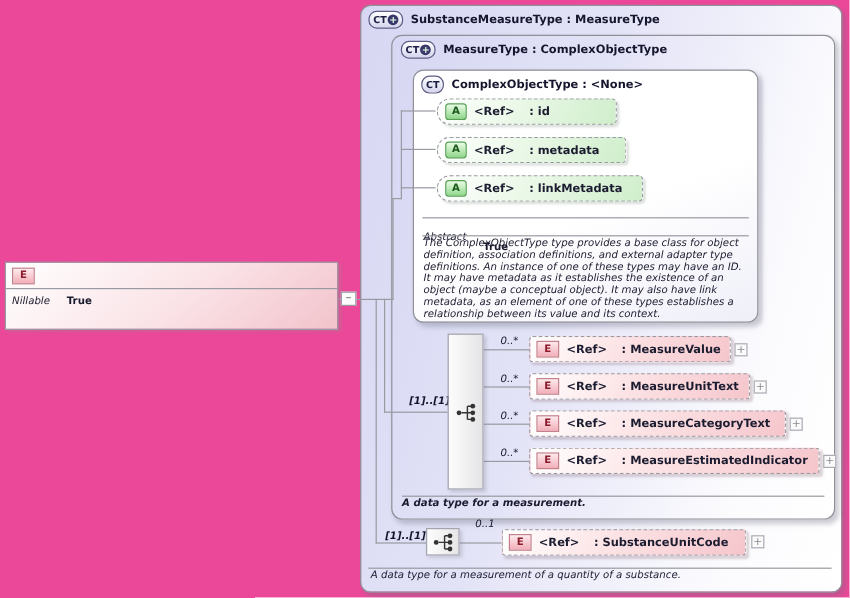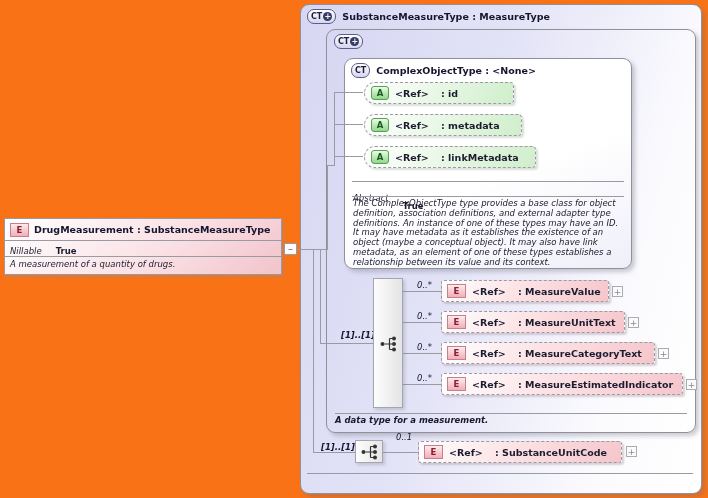--- a/index.html
+++ b/index.html
@@ -1,16 +1,16 @@
 <!DOCTYPE html>
 <html><head>
 <meta charset="utf-8">
 <style>
   html,body{margin:0;padding:0;background:#fff;}
-  .stage{position:relative;width:708px;height:498px;background:#f97316;
+  .stage{position:relative;width:708px;height:498px;background:#ec4899;
          font-family:"DejaVu Sans",sans-serif;overflow:hidden;}
   .panel{position:absolute;border:1px solid #909098;border-radius:9px;
          box-shadow:3px 3px 4px rgba(110,110,130,.35);}
   .panel-lav{background:linear-gradient(105deg,#d7d7f3 0%,#e3e3f7 40%,#fbfbfe 80%,#ffffff 100%);}
   .panel-white{background:linear-gradient(160deg,#ffffff 55%,#efeff9 100%);}
   .hdr{position:absolute;display:flex;align-items:center;gap:6px;}
   .title{font-size:9.5px;font-weight:bold;color:#15152e;white-space:nowrap;}
   .ct-icon{display:inline-flex;align-items:center;justify-content:center;
            height:13px;padding:0 3px;border:1px solid #5d5d85;border-radius:7px;
            background:linear-gradient(#ffffff,#d5d5ee);}
@@ -71,28 +71,30 @@
 
   <div class="panel panel-lav" style="left:300px;top:4px;width:400px;height:488px;">
     <div class="hdr" style="left:6px;top:4px;">
       <span class="ct-icon">
           <span class="ct-txt">CT</span>
           <span class="ct-plus">+</span>
         </span>
       <span class="title">SubstanceMeasureType : MeasureType</span>
     </div>
     <div class="divider" style="left:6px;right:8px;top:468px;"></div>
+    <div class="desc" style="left:8px;top:471px;right:8px;">A data type for a measurement of a quantity of a substance.</div>
   </div>
 
   <div class="panel panel-lav" style="left:326px;top:29px;width:368px;height:402px;">
     <div class="hdr" style="left:7px;top:4px;">
       <span class="ct-icon">
           <span class="ct-txt">CT</span>
           <span class="ct-plus">+</span>
         </span>
+      <span class="title">MeasureType : ComplexObjectType</span>
     </div>
     <div class="divider" style="left:8px;right:8px;top:383px;"></div>
     <div class="desc" style="left:8px;top:386px;right:8px;font-weight:bold;">A data type for a measurement.</div>
   </div>
 
   <div class="panel panel-white" style="left:344px;top:58px;width:286px;height:209px;">
     <div class="hdr" style="left:6px;top:4px;">
       <span class="ct-icon">
           <span class="ct-txt">CT</span>
         </span>
@@ -120,27 +122,25 @@
       <span class="prop-name">Abstract</span>
       <span class="prop-val">True</span>
     </div>
     <div class="divider" style="left:7px;right:7px;top:137px;"></div>
     <div class="desc" style="left:8px;top:140px;right:6px;">The ComplexObjectType type provides a base class for object definition, association definitions, and external adapter type definitions. An instance of one of these types may have an ID. It may have metadata as it establishes the existence of an object (maybe a conceptual object). It may also have link metadata, as an element of one of these types establishes a relationship between its value and its context.</div>
   </div>
 
   <div class="drug-box">
     <div class="drug-hdr">
       <span class="e-icon">E</span>
-      <span class="title">DrugMeasurement : SubstanceMeasureType</span>
     </div>
     <div class="drug-prop">
       <span class="prop-name">Nillable</span>
       <span class="prop-val">True</span>
     </div>
-    <div class="drug-desc">A measurement of a quantity of drugs.</div>
   </div>
 
   <div class="hline" style="left:282px;top:249px;width:2px;"></div>
   <div class="minusbox">–</div>
   <div class="hline" style="left:297px;top:249px;width:31px;"></div>
 
   <div class="vline" style="left:327px;top:165px;height:85px;"></div>
   <div class="hline" style="left:327px;top:165px;width:8px;"></div>
   <div class="vline" style="left:334px;top:92px;height:74px;"></div>
   <div class="hline" style="left:334px;top:92px;width:29px;"></div>

